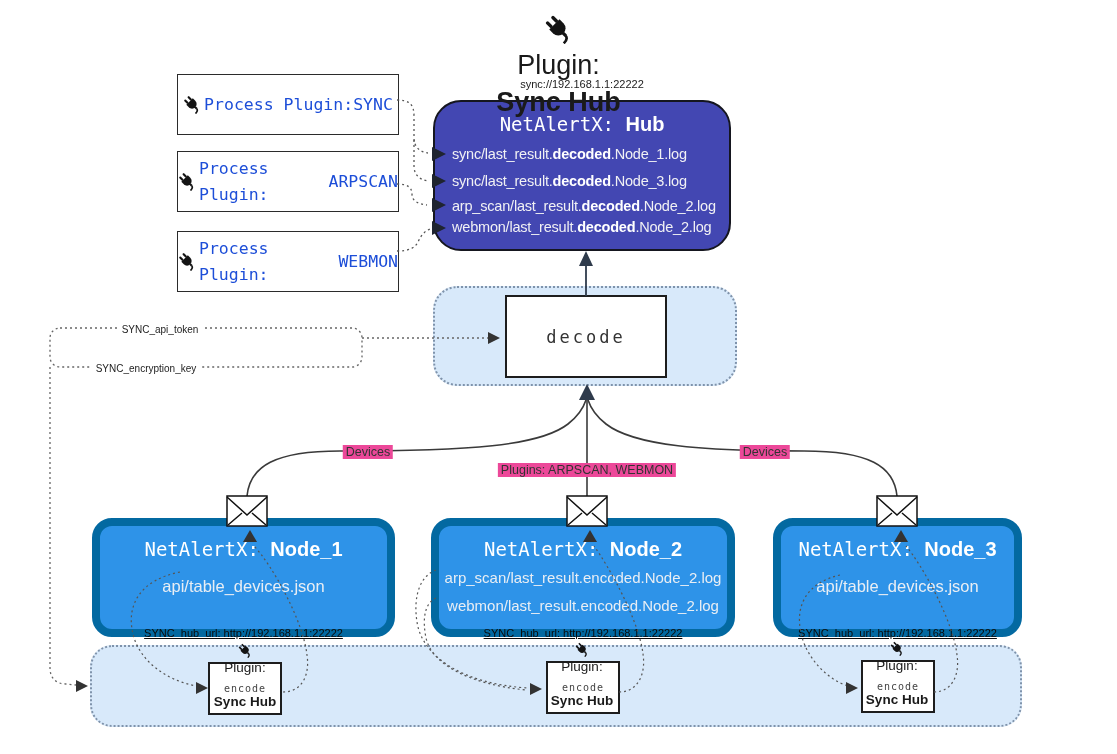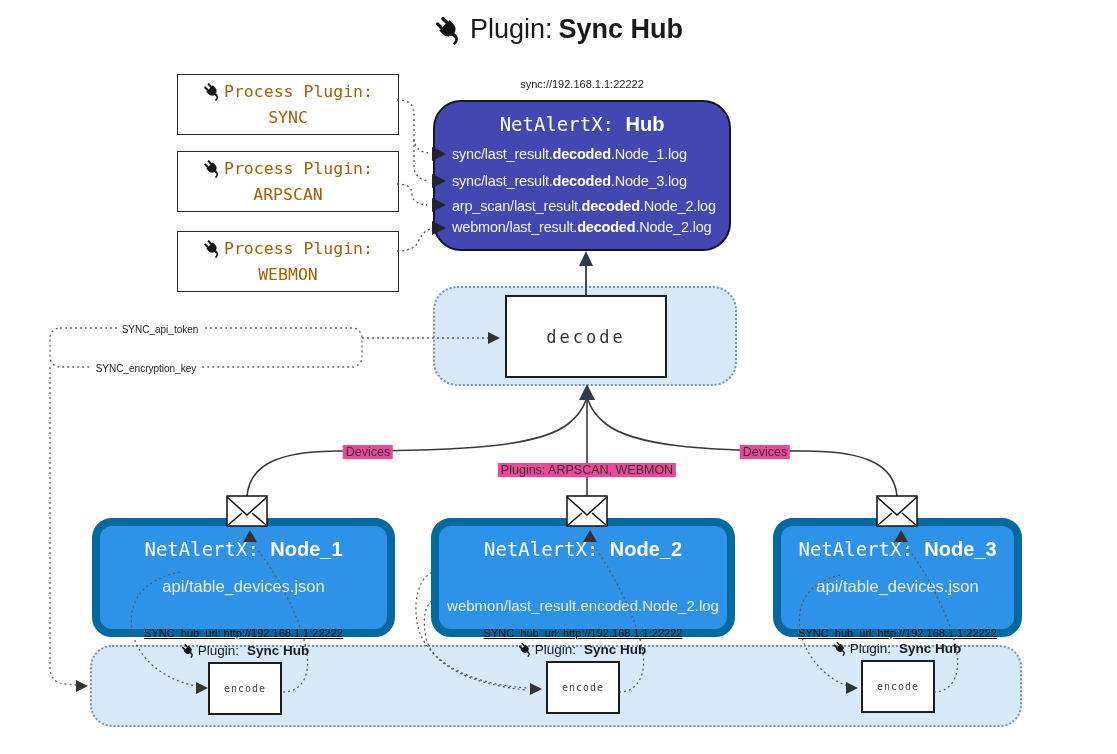--- a/index.html
+++ b/index.html
@@ -1,31 +1,31 @@
 <!DOCTYPE html>
 <html><head>
 <meta charset="utf-8">
 <style>
   html,body{margin:0;padding:0;background:#fff;}
   .canvas{position:relative;width:1117px;height:754px;background:#fff;overflow:hidden;
           font-family:"Liberation Sans",sans-serif;color:#1a1a1a;}
   .abs{position:absolute;}
   .layer-boxes{z-index:1;}
   .layer-svg{z-index:5;pointer-events:none;}
-  .layer-labels{z-index:10;}
+  .layer-labels{z-index:10;flex-direction:column;}
 
   
   .title{left:0;top:14px;width:1176px;text-align:center;font-size:27px;display:flex;
          align-items:center;justify-content:center;gap:6px;}
   .title .bold{font-weight:bold;}
 
   
   .pbox{left:177px;width:220px;height:59px;background:#fff;border:1.6px solid #2b2b2b;
-        font-family:"DejaVu Sans Mono",monospace;font-size:16.5px;color:#a16207;
-        display:flex;flex-direction:column;align-items:center;justify-content:center;line-height:1.55;}
+        font-family:"DejaVu Sans Mono",monospace;font-size:16.5px;color:#1d4ed8;
+        display:flex;flex-direction:row;align-items:center;justify-content:center;line-height:1.55;}
   .pbox .r1{display:flex;align-items:center;gap:2px;}
 
   
   .huburl{left:433px;top:78px;width:298px;text-align:center;font-size:11px;color:#222;}
   .hub{left:433px;top:100px;width:298px;height:151px;background:#4347b2;border:2px solid #15161f;
        border-radius:28px;box-sizing:border-box;color:#fff;}
   .hub .htitle{position:absolute;left:0;top:11px;width:100%;text-align:center;
        font-family:"DejaVu Sans Mono",monospace;font-size:19px;color:#fff;}
   .hub .htitle b{font-family:"Liberation Sans",sans-serif;font-size:20px;}
   .hubline{position:absolute;left:17px;font-size:14.5px;color:#f1f1f4;white-space:nowrap;letter-spacing:-0.2px;}
@@ -151,20 +151,21 @@
     <span>decode</span>
   </div>
 
   <div class="abs node layer-boxes" style="left:92px;width:303px;">
     <div class="ntitle"><span>NetAlertX: </span><b>Node_1</b></div>
     <div class="nline" style="top:51px;">api/table_devices.json</div>
     <div class="nfooter">SYNC_hub_url: http://192.168.1.1:22222</div>
   </div>
   <div class="abs node layer-boxes" style="left:431px;width:304px;">
     <div class="ntitle"><span>NetAlertX: </span><b>Node_2</b></div>
+    <div class="nline small" style="top:43px;">arp_scan/last_result.encoded.Node_2.log</div>
     <div class="nline small" style="top:71px;">webmon/last_result.encoded.Node_2.log</div>
     <div class="nfooter">SYNC_hub_url: http://192.168.1.1:22222</div>
   </div>
   <div class="abs node layer-boxes" style="left:773px;width:249px;">
     <div class="ntitle"><span>NetAlertX: </span><b>Node_3</b></div>
     <div class="nline" style="top:51px;">api/table_devices.json</div>
     <div class="nfooter">SYNC_hub_url: http://192.168.1.1:22222</div>
   </div>
 
   <div class="abs lightbox bottom-wrap layer-boxes"></div>

